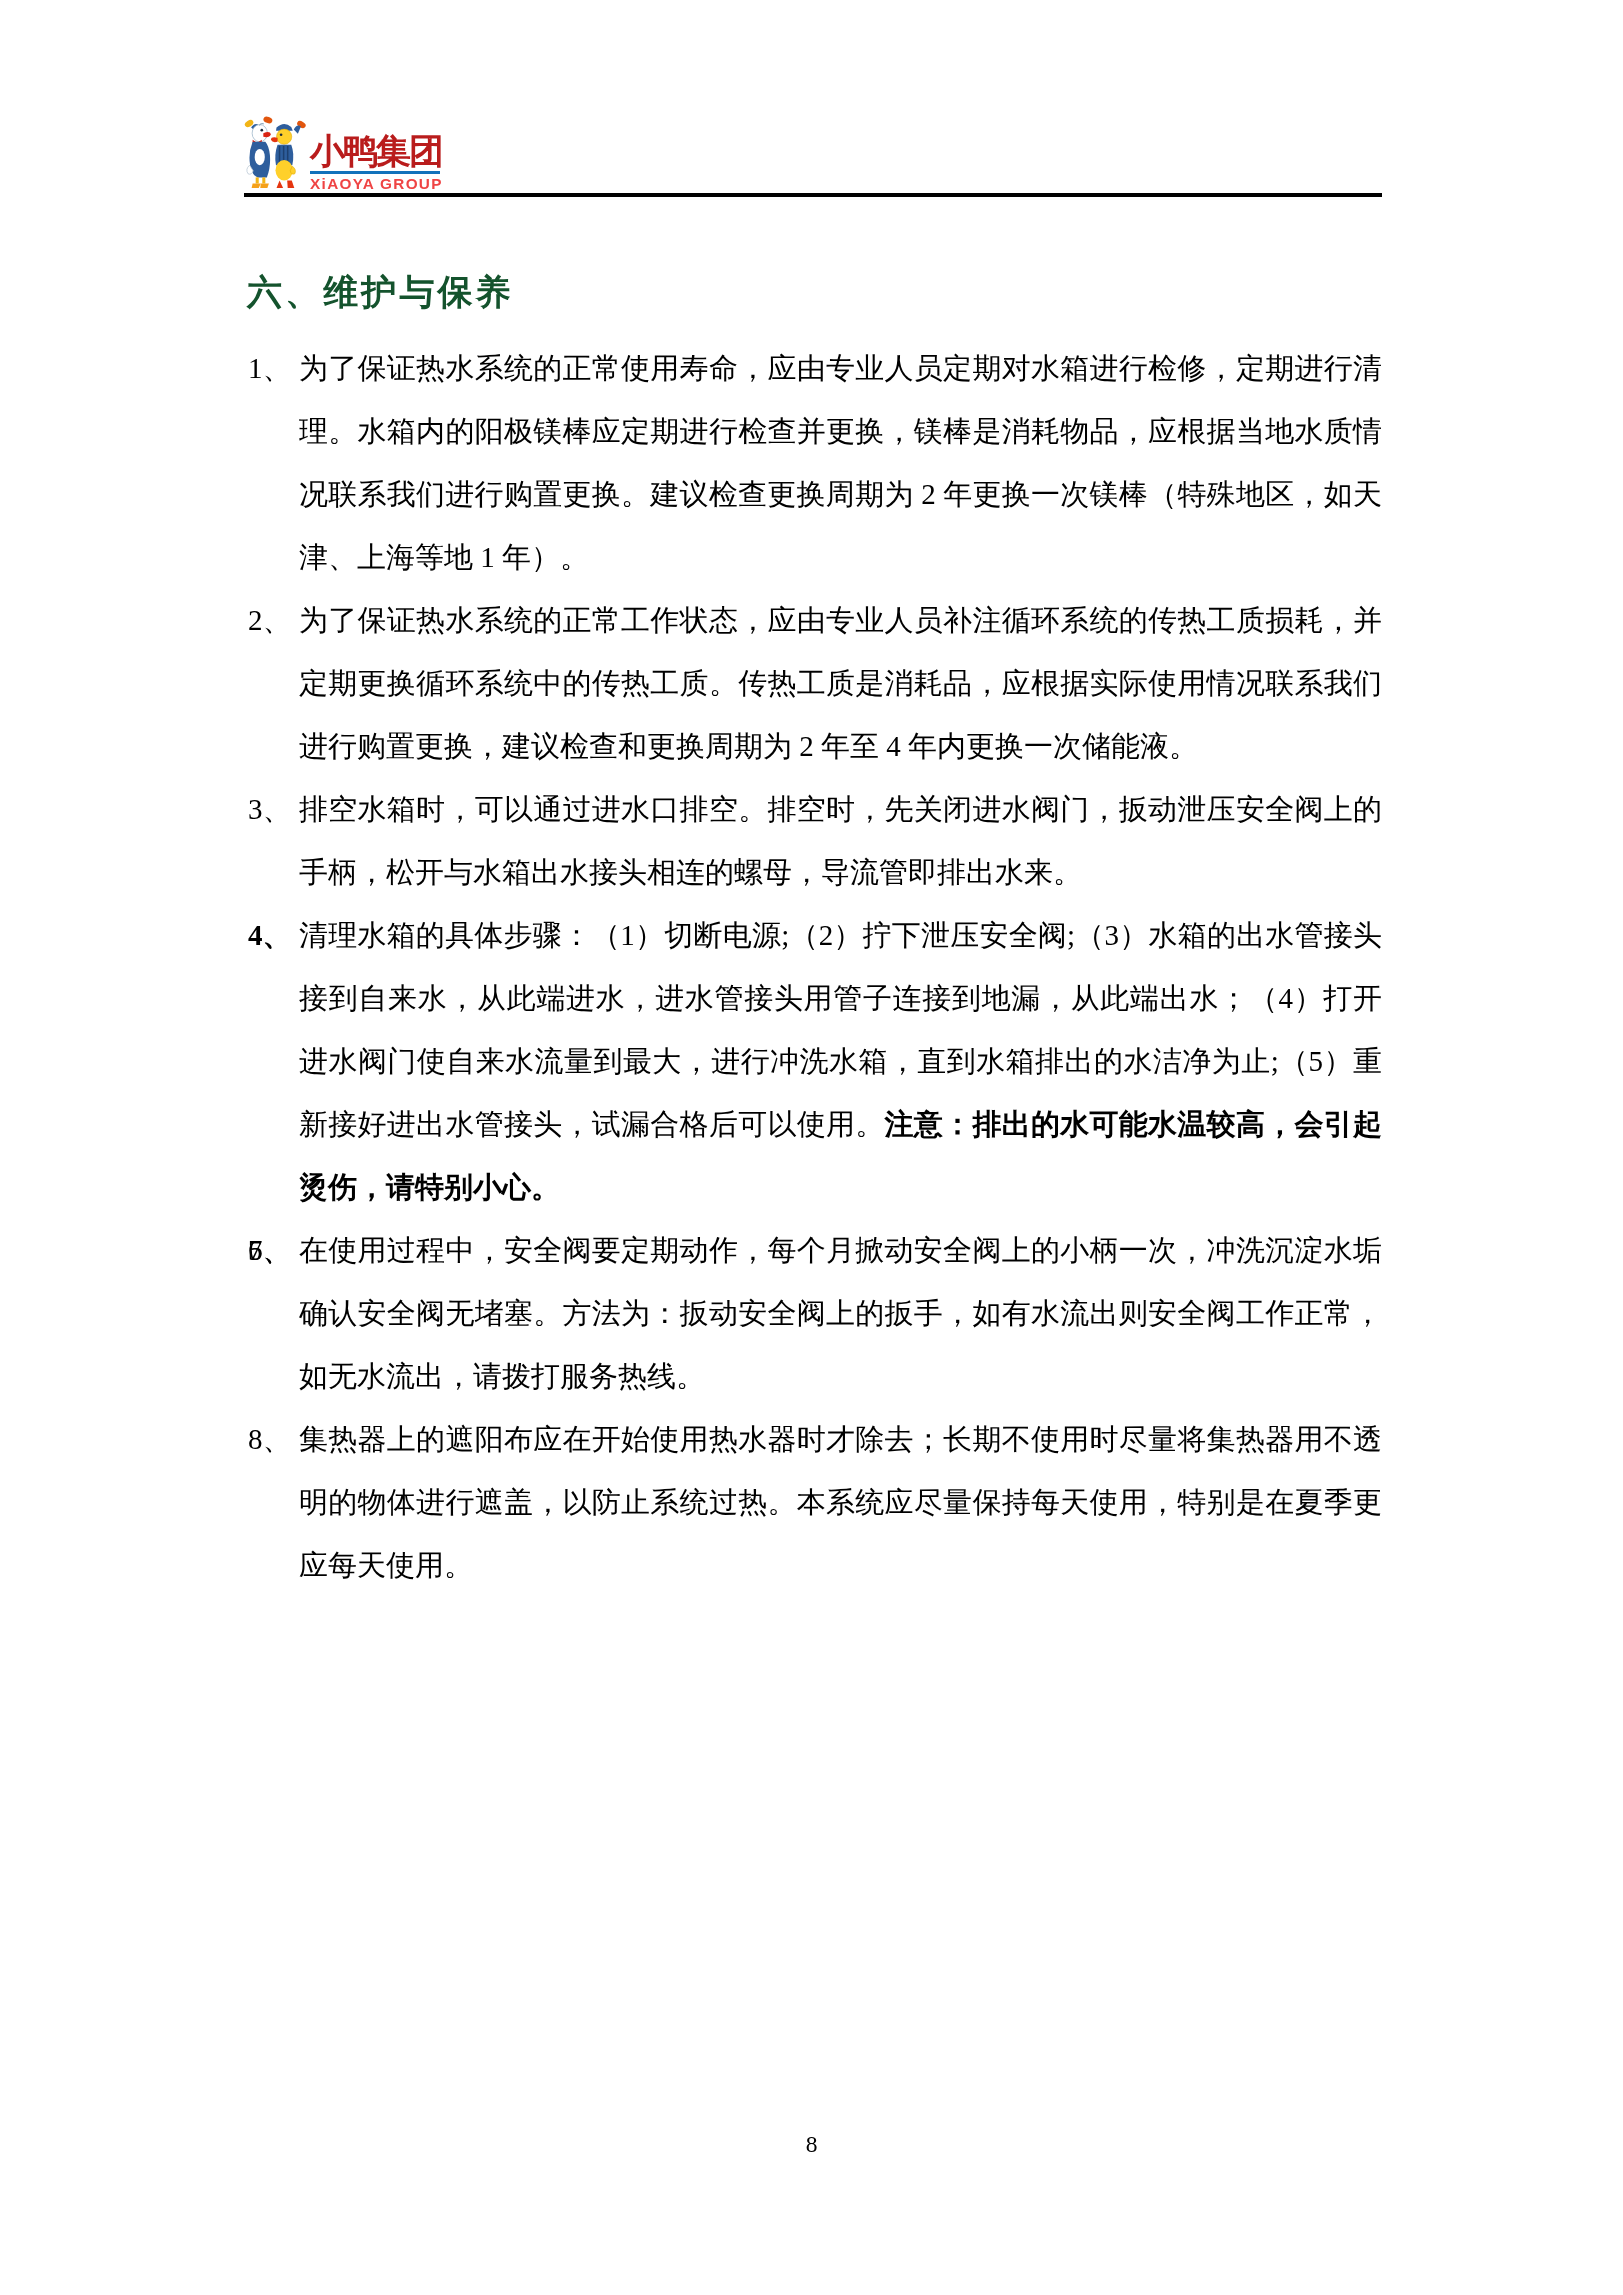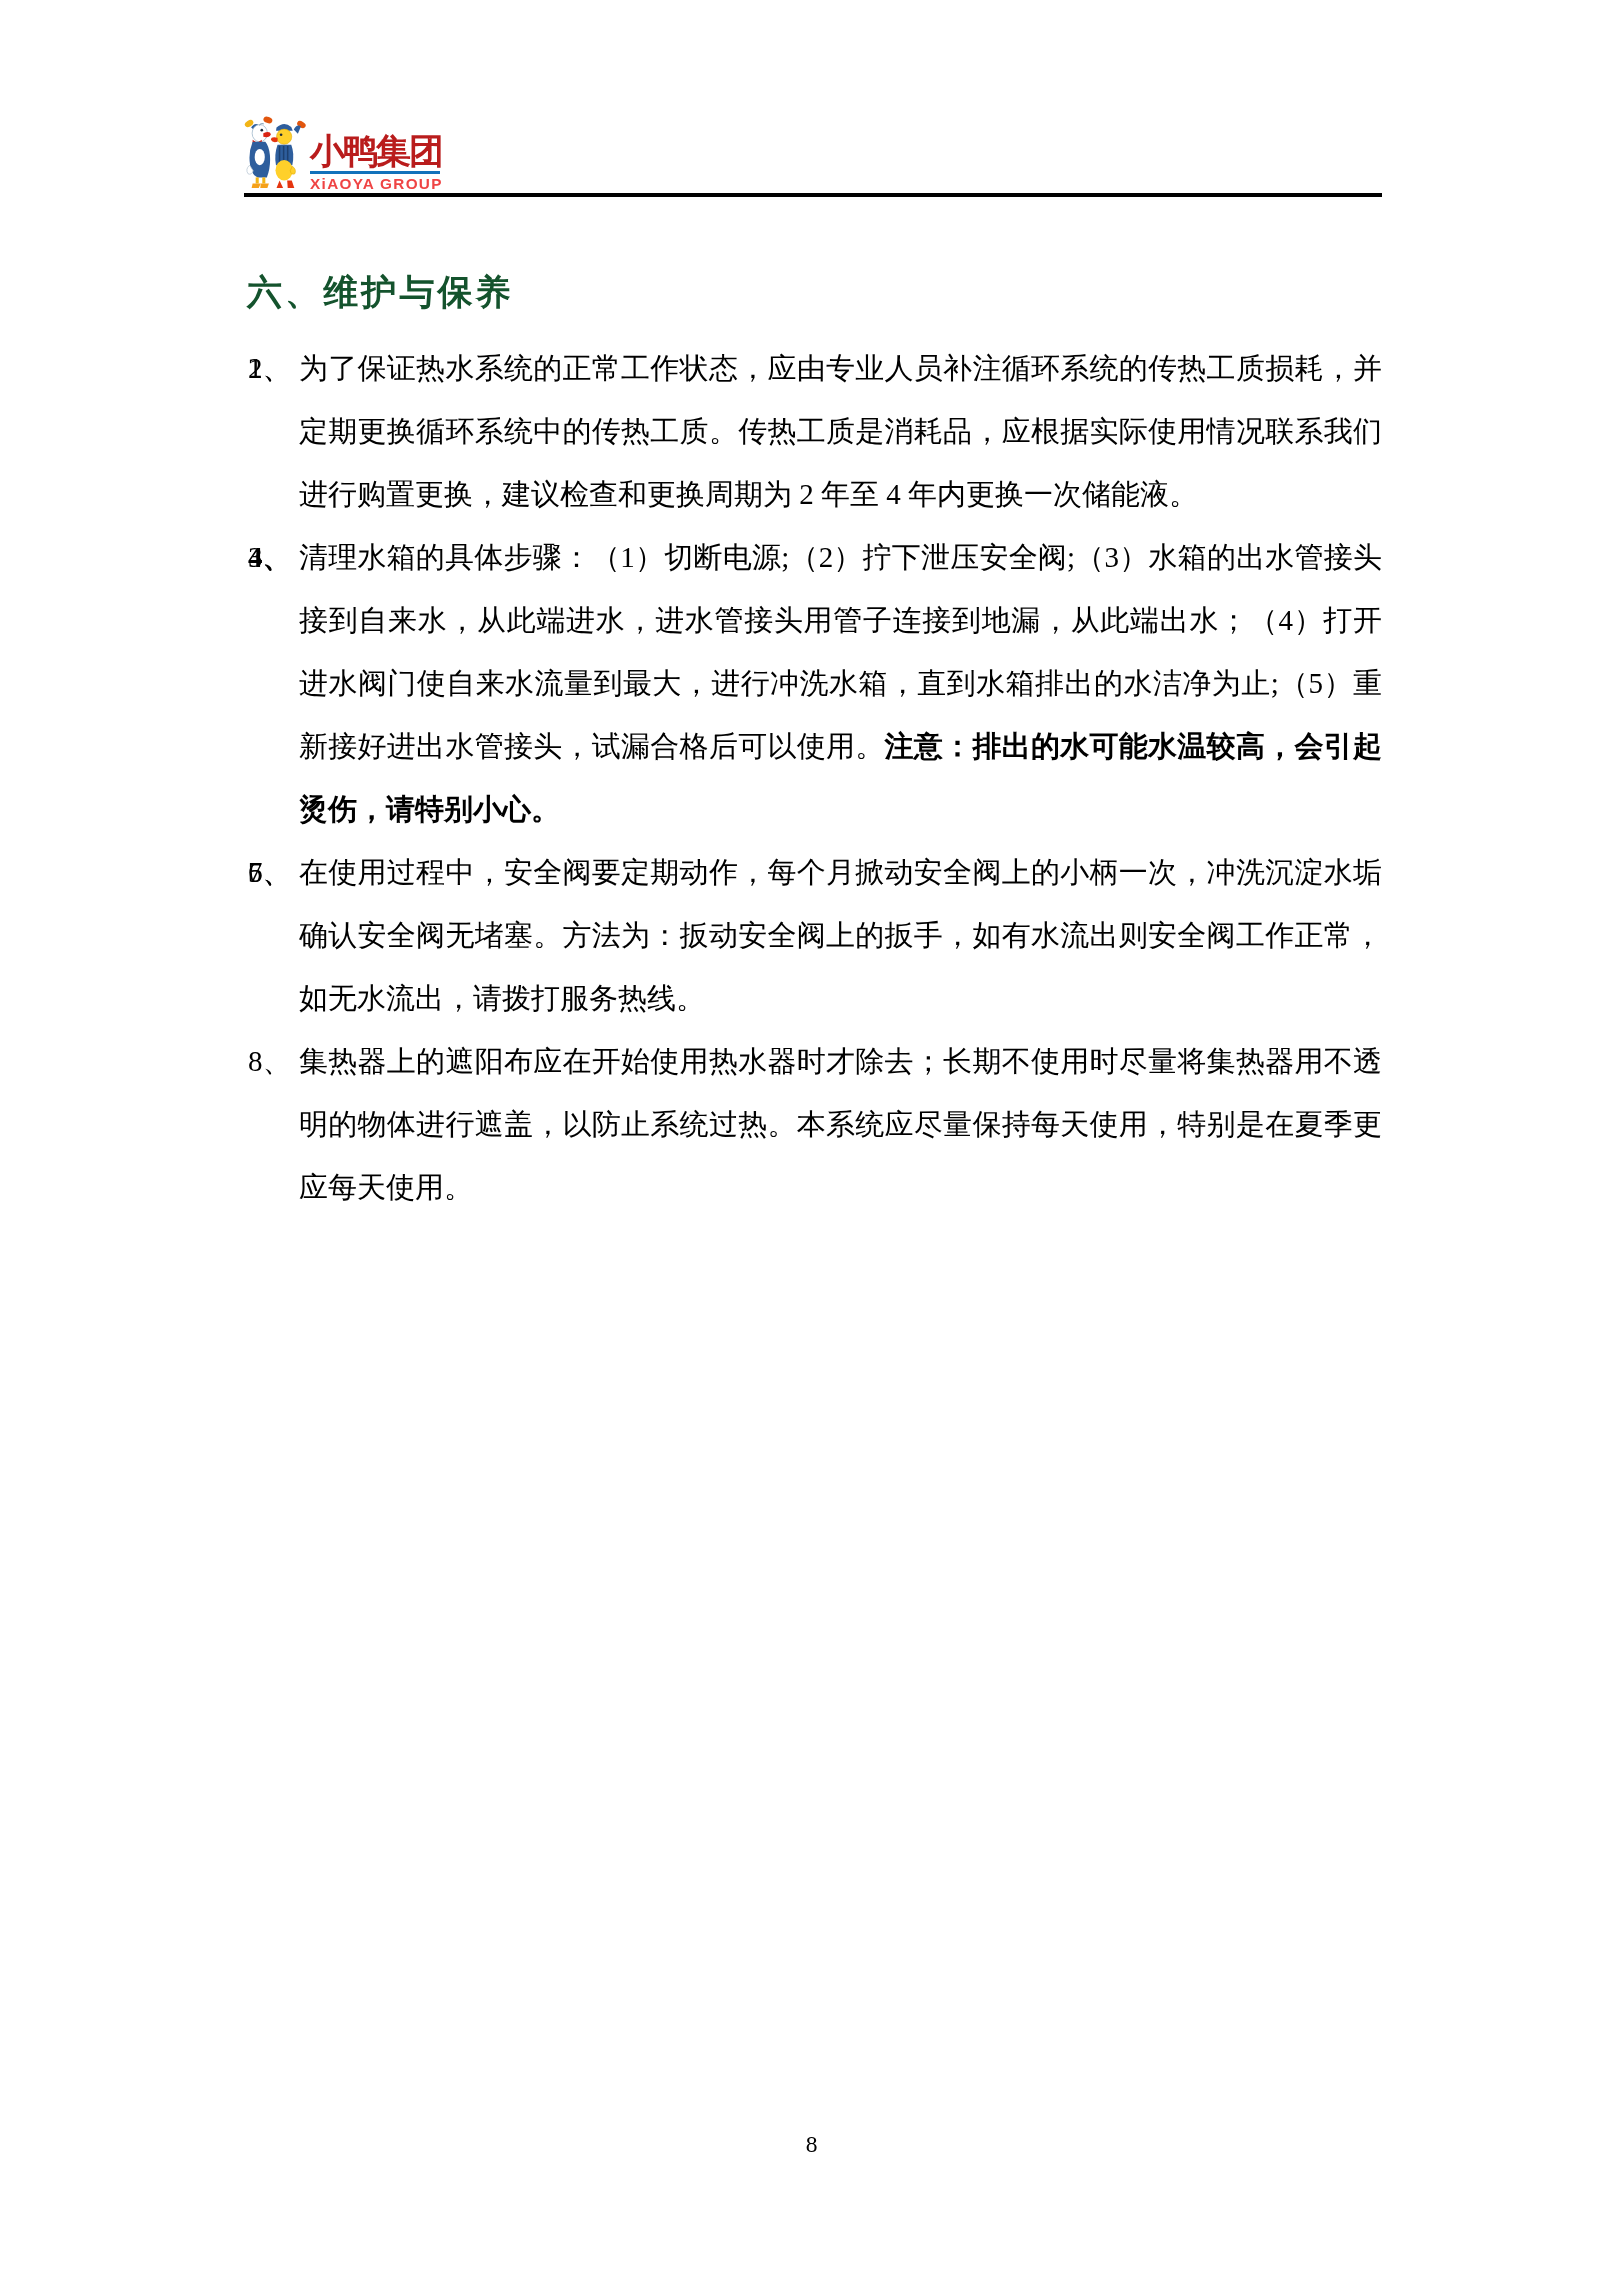--- a/index.html
+++ b/index.html
@@ -102,27 +102,27 @@
       <div class="logo-underline"></div>
       <div class="logo-en">XiAOYA GROUP</div>
     </div>
   </div>
   <div class="header-rule"></div>
 
   <h1 class="section-title">六、维护与保养</h1>
 
   <div class="content">
     <div class="item">
-      <span class="num">1、</span>
+      <span class="num">1、</span><span class="txt">为了保证热水系统的正常使用寿命，应由专业人员定期对水箱进行检修，定期进行清理。水箱内的阳极镁棒应定期进行检查并更换，镁棒是消耗物品，应根据当地水质情况联系我们进行购置更换。建议检查更换周期为 2 年更换一次镁棒（特殊地区，如天津、上海等地 1 年）。</span>
     </div>
     <div class="item">
       <span class="num">2、</span><span class="txt">为了保证热水系统的正常工作状态，应由专业人员补注循环系统的传热工质损耗，并定期更换循环系统中的传热工质。传热工质是消耗品，应根据实际使用情况联系我们进行购置更换，建议检查和更换周期为 2 年至 4 年内更换一次储能液。</span>
     </div>
     <div class="item">
-      <span class="num">3、</span>
+      <span class="num">3、</span><span class="txt">排空水箱时，可以通过进水口排空。排空时，先关闭进水阀门，扳动泄压安全阀上的手柄，松开与水箱出水接头相连的螺母，导流管即排出水来。</span>
     </div>
     <div class="item">
       <span class="num bold">4、</span><span class="txt">清理水箱的具体步骤：（1）切断电源;（2）拧下泄压安全阀;（3）水箱的出水管接头接到自来水，从此端进水，进水管接头用管子连接到地漏，从此端出水；（4）打开进水阀门使自来水流量到最大，进行冲洗水箱，直到水箱排出的水洁净为止;（5）重新接好进出水管接头，试漏合格后可以使用。</span><b class="warn">注意：排出的水可能水温较高，会引起烫伤，请特别小心。</b>
     </div>
     <div class="item">
       <span class="num">5、</span>
     </div>
     <div class="item">
       <span class="num">6、</span>
     </div>

